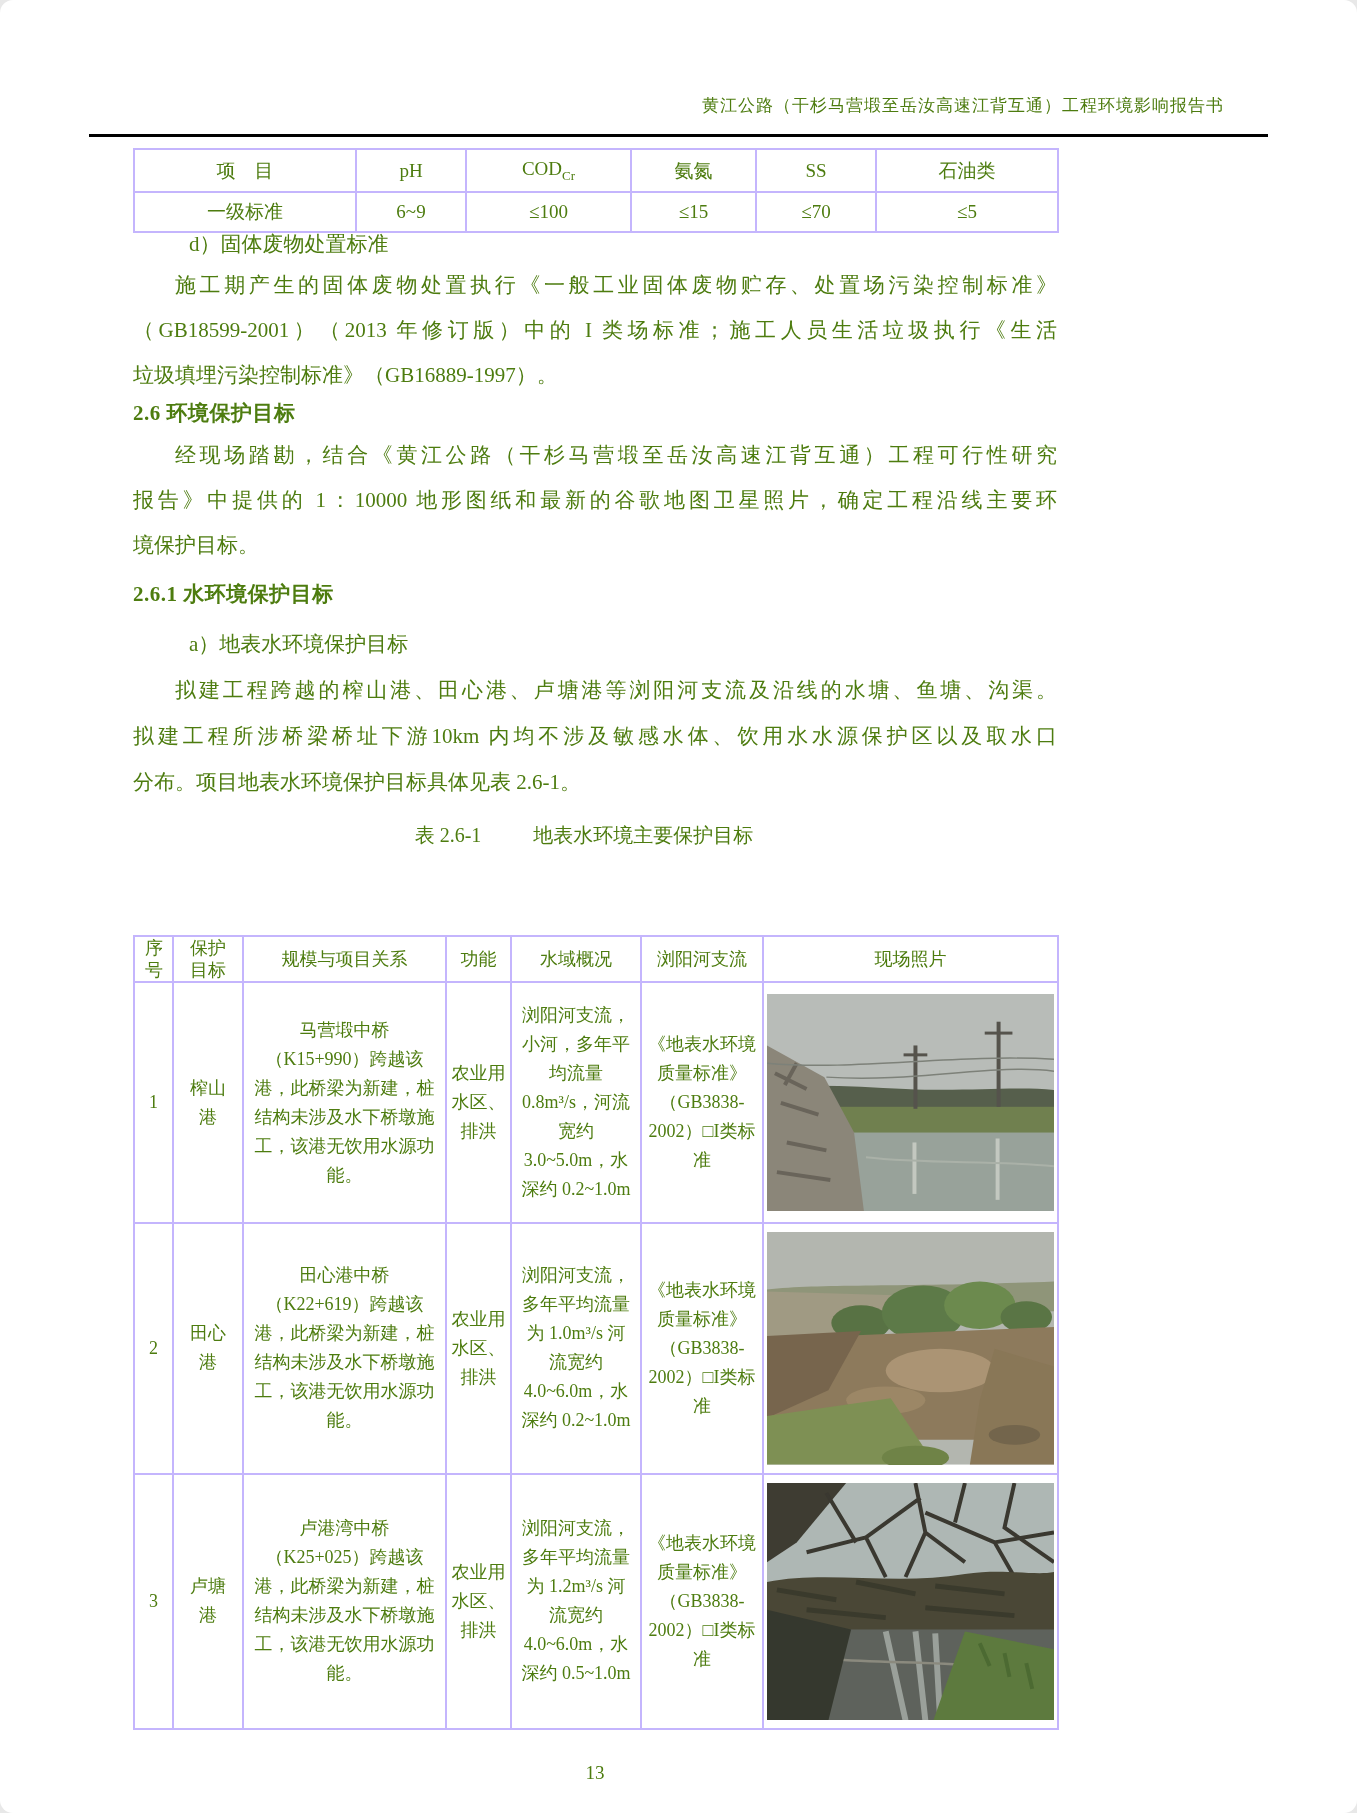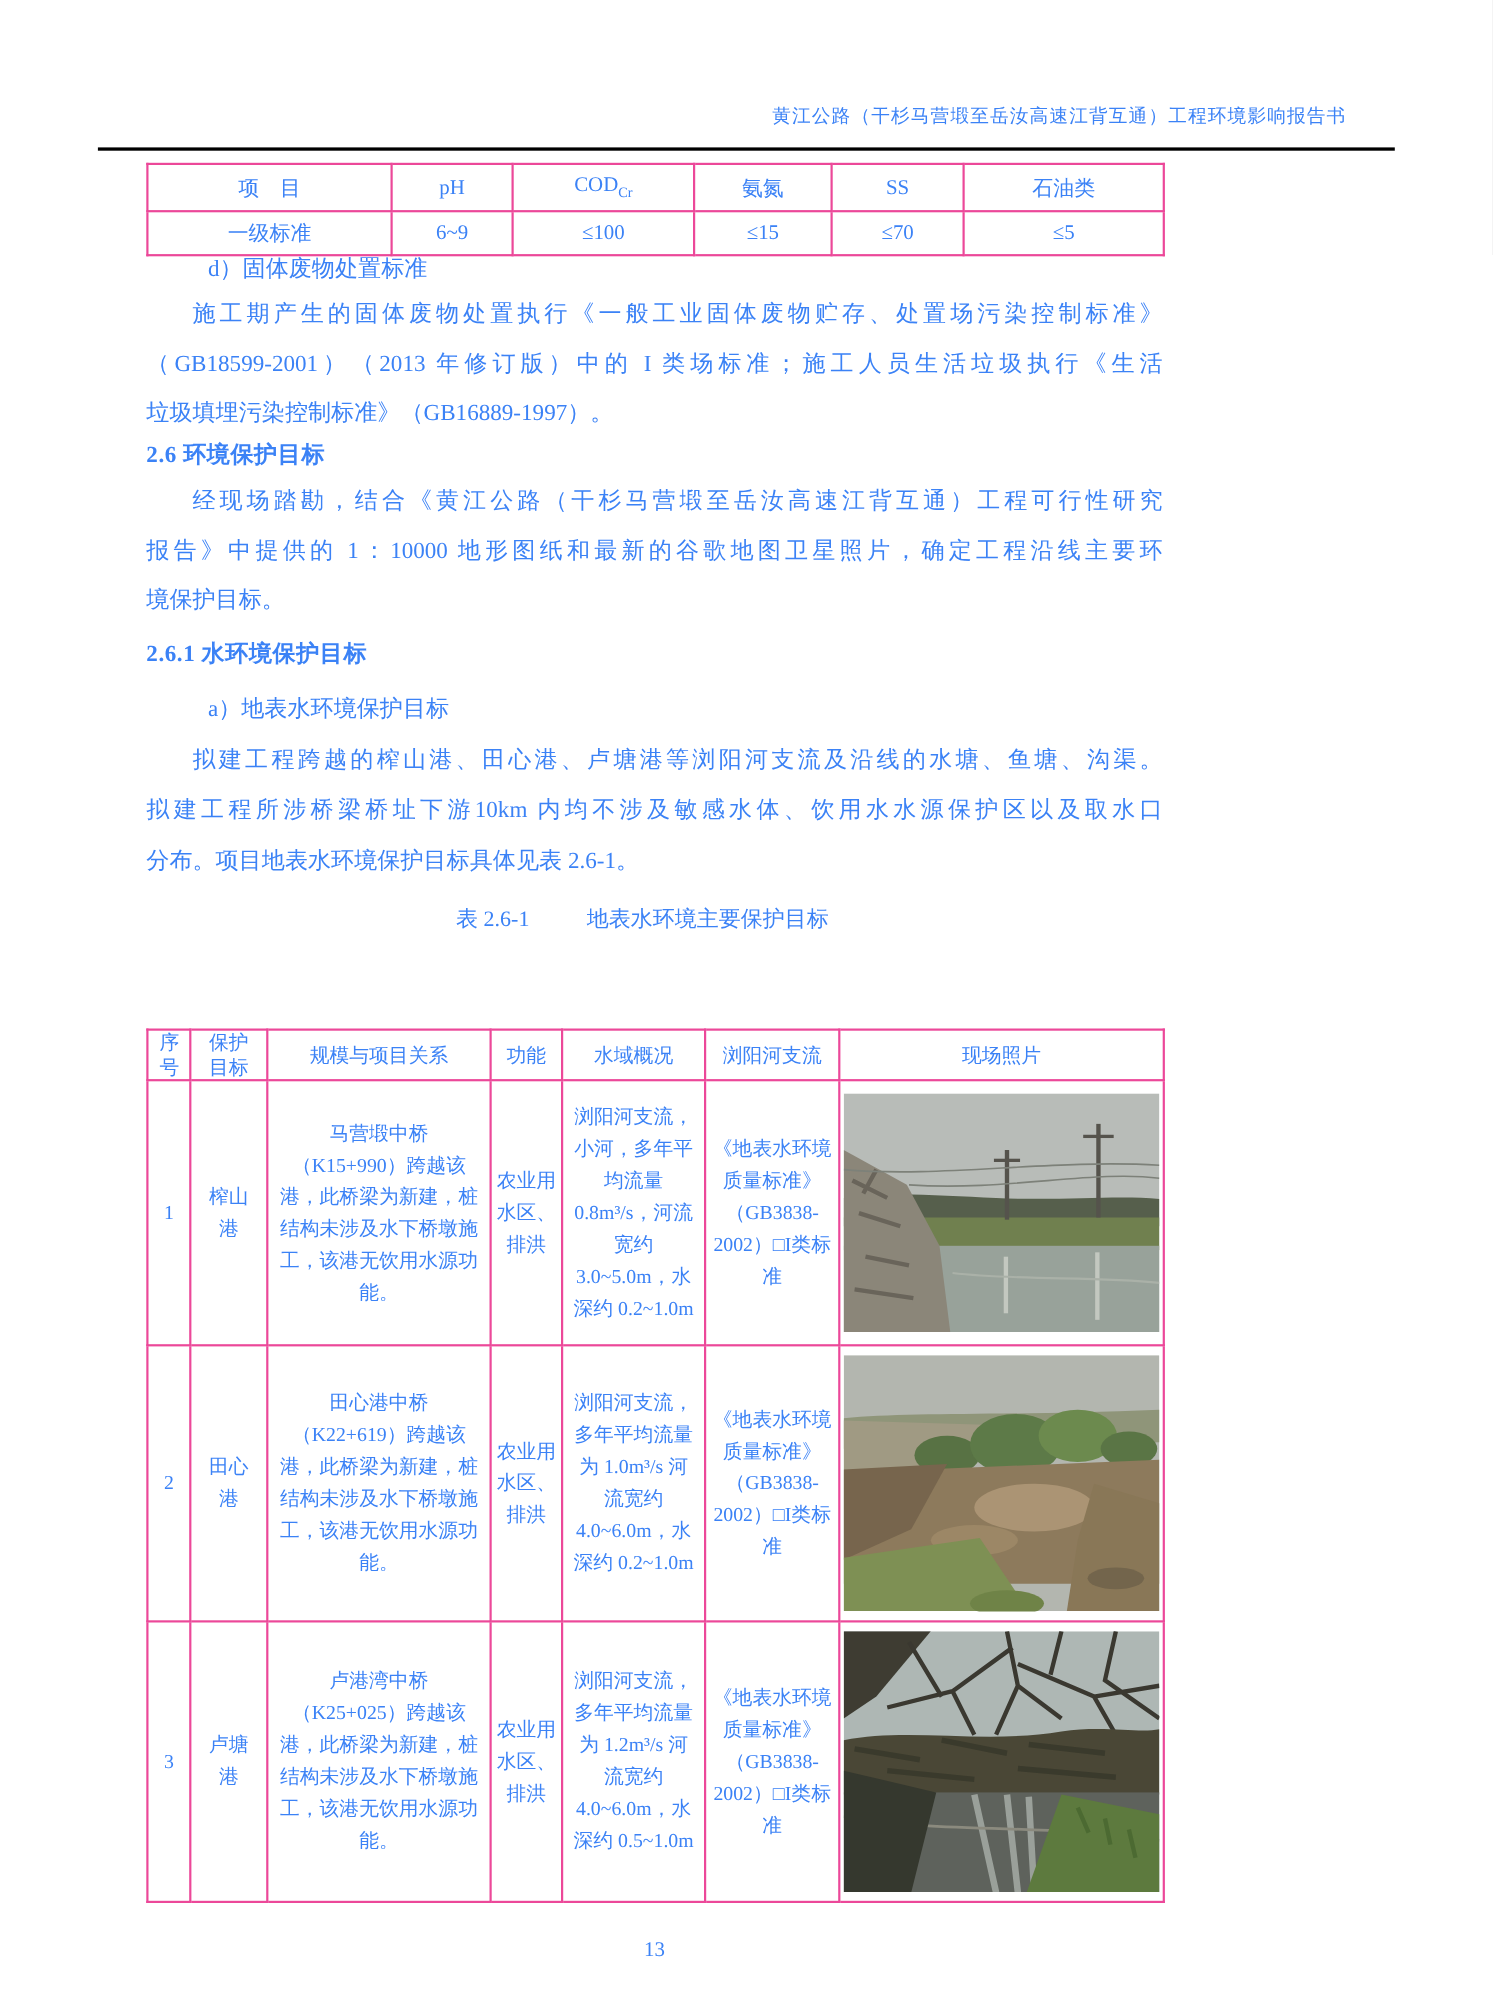--- a/index.html
+++ b/index.html
@@ -1,26 +1,26 @@
 <!DOCTYPE html>
 <html><head>
 <meta charset="utf-8">
 <style>
   html,body{margin:0;padding:0;background:#e8e8e8;}
   .page{
     position:relative;width:1357px;height:1813px;background:#ffffff;
-    font-family:"Liberation Serif","DejaVu Serif",serif;color:#3b82f6;
-    margin:0 auto;overflow:hidden;
+    font-family:"Liberation Serif","DejaVu Serif",serif;color:#4d7c0f;
+    margin:0 auto;overflow:hidden;border-radius:13px;
   }
   
   .hdr-title{position:absolute;top:94px;right:133px;font-size:17px;letter-spacing:1px;}
   .hdr-rule{position:absolute;top:134px;left:89px;width:1179px;height:3px;background:#000;}
   
   table{border-collapse:collapse;table-layout:fixed;}
-  td,th{border:2px solid #ec4899;padding:2px;font-weight:normal;text-align:center;vertical-align:middle;}
+  td,th{border:2px solid #c4b5fd;padding:2px;font-weight:normal;text-align:center;vertical-align:middle;}
   
   .std-table{position:absolute;top:148px;left:133px;width:924px;font-size:19px;}
   .std-table th{height:37px;}
   .std-table td{height:34px;text-align:center;}
   sub{font-size:13px;}
   
   .blk{position:absolute;left:133px;width:924px;font-size:21px;line-height:45px;}
   .h-sub{position:absolute;left:189px;font-size:21px;}
   .h-sec{position:absolute;left:133px;font-size:21px;font-weight:bold;letter-spacing:.5px;}
   .jline{text-align:justify;text-align-last:justify;}

